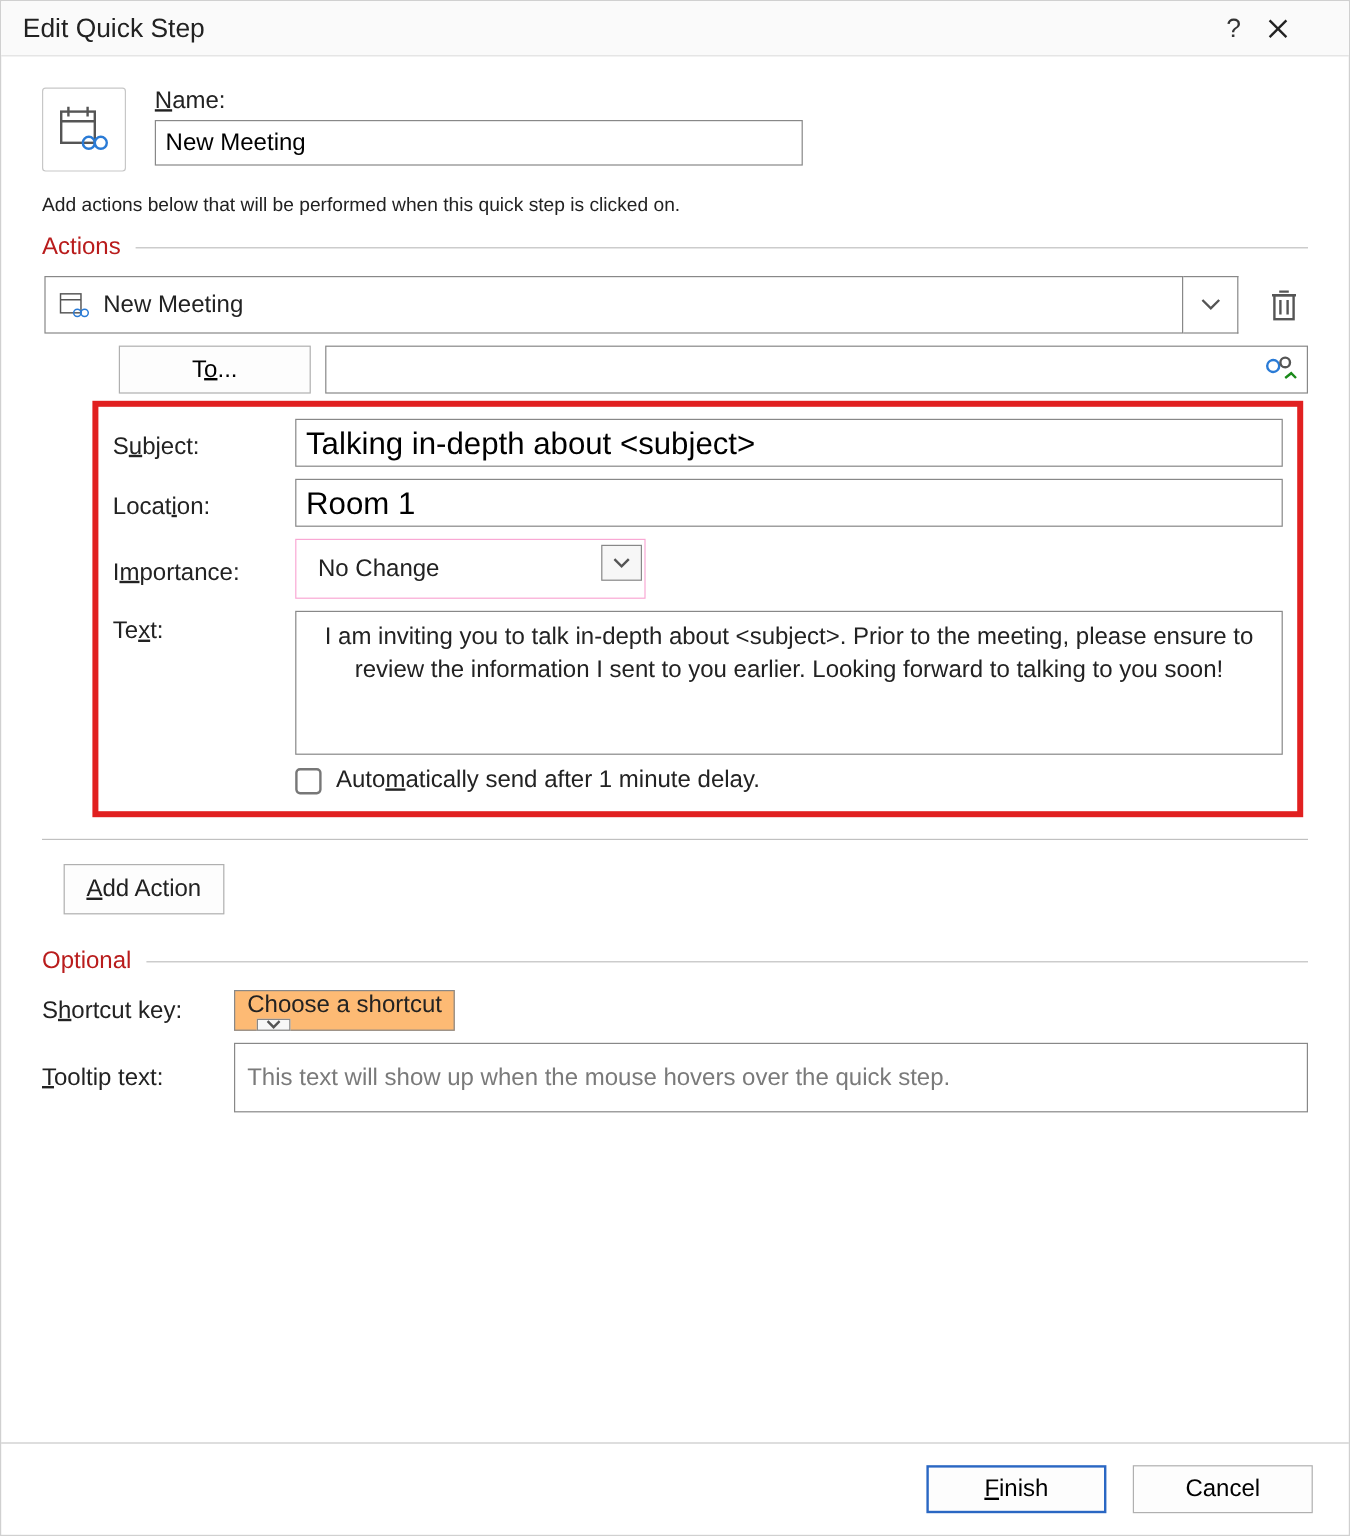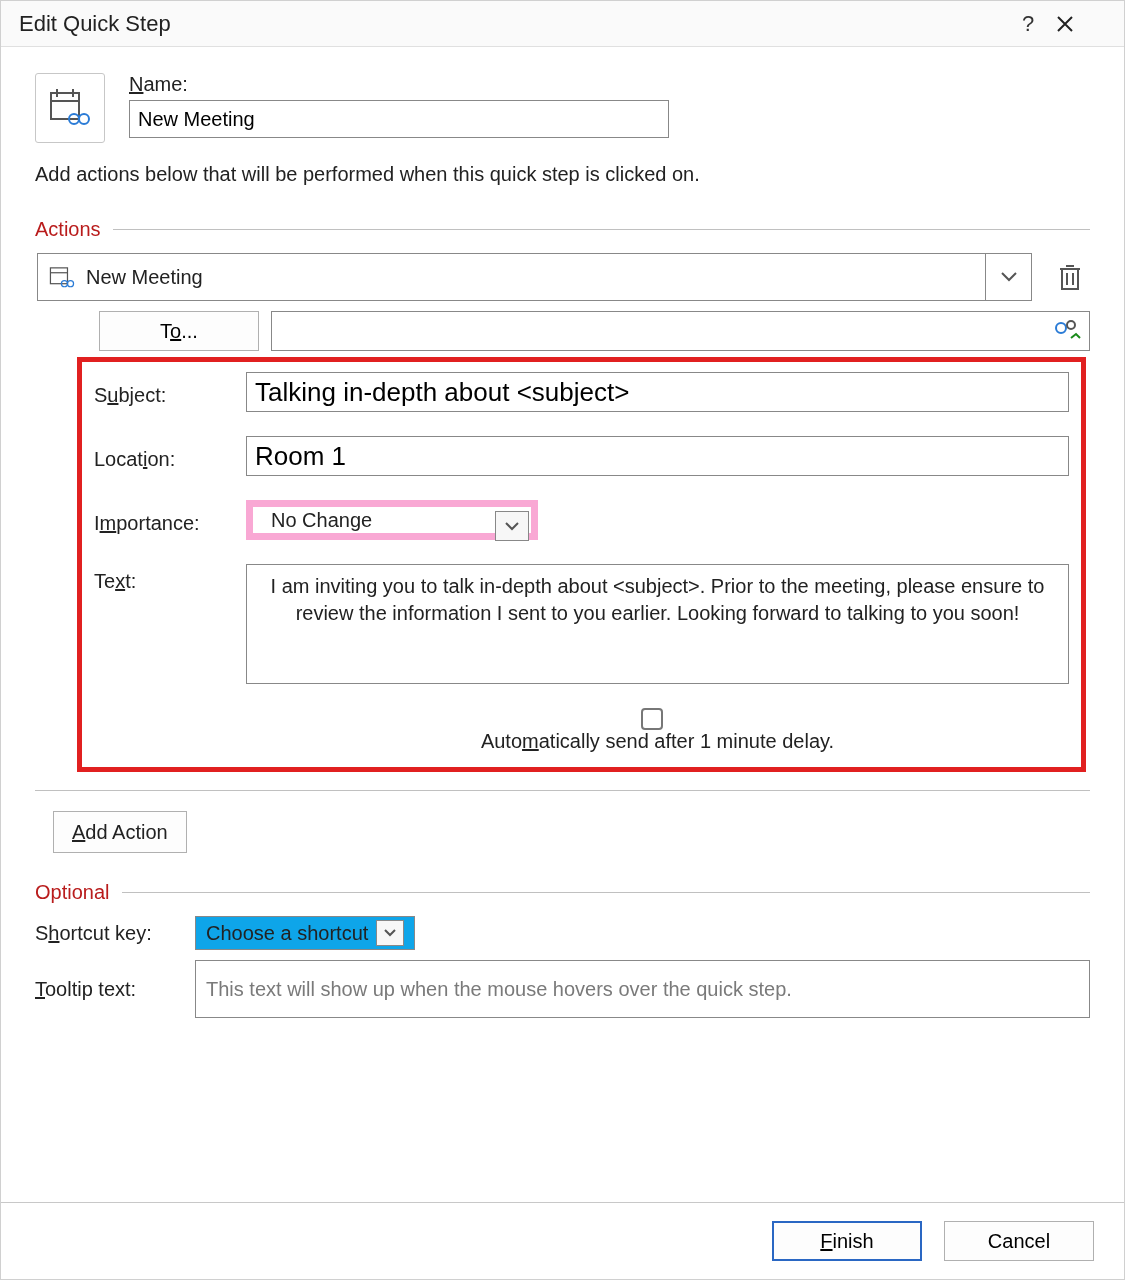--- a/index.html
+++ b/index.html
@@ -7,51 +7,51 @@
   .window { width:1125px; height:1280px; border:1px solid #d0d0d0; background:#fff; position:relative; }
   .titlebar { height:46px; display:flex; align-items:center; padding:0 12px 0 18px; border-bottom:1px solid #e0e0e0; background:#fafafa; }
   .titlebar .title { flex:1; font-size:22px; color:#222; }
   .titlebar .tb-btn { width:56px; text-align:center; font-size:22px; color:#333; cursor:pointer; }
   .content { padding: 26px 34px 10px 34px; }
   .top-row { display:flex; align-items:flex-start; }
   .icon-box { width:70px; height:70px; border:1px solid #c7c7c7; border-radius:3px; display:flex; align-items:center; justify-content:center; margin-right:24px; }
   .name-area { flex:0 0 auto; }
   .name-label { font-size:20px; margin-bottom:4px; }
   .name-input { width:540px; height:38px; border:1px solid #888; padding:2px 8px; font-size:20px; background:#fff; }
-  .desc { margin:20px 0 32px 0; font-size:20px; }
+  .desc { margin:20px 0 14px 0; font-size:16px; }
   .section-hdr { display:flex; align-items:center; color:#b91c1c; font-size:19px; margin-bottom:12px; }
   .section-hdr .lbl { margin-right:12px; }
   .section-hdr .rule { flex:1; border-top:1px solid #c0c0c0; height:0; }
   .action-row { display:flex; align-items:stretch; margin:6px 0 10px 2px; }
   .action-select { flex:1; height:48px; border:1px solid #888; display:flex; align-items:center; padding:0 10px; background:#fff; }
   .action-select .icon-sm { margin-right:10px; }
   .action-select span.txt { flex:1; }
   .action-drop { width:46px; border:1px solid #888; border-left:0; display:flex; align-items:center; justify-content:center; }
   .trash { width:40px; margin-left:18px; display:flex; align-items:center; justify-content:center; }
   .to-row { display:flex; align-items:center; margin:6px 0 6px 64px; }
   .to-btn { width:160px; height:40px; border:1px solid #b0b0b0; background:#fdfdfd; cursor:pointer; font-size:20px; }
   .to-input { flex:1; height:40px; border:1px solid #888; margin-left:12px; display:flex; align-items:center; justify-content:flex-end; padding:0 8px; background:#fff; }
   .hide-opts { display:flex; justify-content:flex-end; align-items:center; margin:6px 14px 8px 0; }
   .hide-opts a { color:#1b5fbf; text-decoration:underline; margin-right:18px; cursor:pointer; }
   .hide-opts .chev { color:#555; font-weight:bold; }
   .highlight { border:5px solid #e12020; padding:10px 12px 14px 12px; margin:0 4px 18px 42px; }
-  .form-row { display:flex; align-items:center; margin-bottom:24px; }
+  .form-row { display:flex; align-items:center; margin-bottom:10px; }
   .row-top { align-items:flex-start; }
   .form-row .flabel { width:152px; font-size:20px; padding-top:6px; }
   .finput { flex:1; height:40px; border:1px solid #888; padding:4px 8px; font-size:26px; background:#fff; }
-  .fselect { width:292px; height:40px; border:7px solid #f9a8d4; display:flex; align-items:center; padding:0 18px; background:#fff; position:relative; }
+  .fselect { width:292px; height:50px; border:1px solid #f9a8d4; display:flex; align-items:center; padding:0 18px; background:#fff; position:relative; }
   .fselect .dd { width:34px; height:30px; border:1px solid #888; display:flex; align-items:center; justify-content:center; position:absolute; right:2px; top:4px; background:#f7f7f7; }
   .ftext { flex:1; min-height:120px; border:1px solid #888; padding:8px 10px; font-size:20px; background:#fff; line-height:1.35;text-align:center; }
-  .chk-row { display:flex; align-items:center; margin-left:152px; margin-top:6px;flex-direction:column; }
+  .chk-row { display:flex; align-items:center; margin-left:152px; margin-top:6px; }
   .chk { width:22px; height:22px; border:2px solid #777; border-radius:4px; margin-right:12px; }
   .divider { border-top:1px solid #c0c0c0; margin:6px 0 18px 0; }
   .add-action-btn { height:42px; padding:0 18px; border:1px solid #b0b0b0; background:#fdfdfd; font-size:20px; cursor:pointer; display:inline-block; margin:2px 0 28px 18px; line-height:40px; }
   .opt-row { display:flex; align-items:center; margin:2px 0 10px 0; }
   .opt-row .olabel { width:160px; font-size:20px; }
-  .shortcut-sel { border:1px solid #888; height:34px; display:flex; align-items:center; padding:0 10px; background:#0ea5e9; }
+  .shortcut-sel { border:1px solid #888; height:34px; display:flex; align-items:flex-start; padding:0 10px; background:#fdba74;flex-direction:column; }
   .shortcut-sel .dd2 { border:1px solid #888; width:28px; height:26px; display:flex; align-items:center; justify-content:center; margin-left:8px; background:#f7f7f7; }
   .tooltip-in { flex:1; height:58px; border:1px solid #888; padding:6px 10px; color:#7a7a7a; font-size:20px; background:#fff; display:flex; align-items:center; }
   .footer { border-top:1px solid #c8c8c8; display:flex; justify-content:flex-end; padding:18px 30px 0 0; position:absolute; bottom:18px; left:0; right:0; }
   .footer .btn { width:150px; height:40px; border:1px solid #b0b0b0; background:#fdfdfd; font-size:20px; cursor:pointer; margin-left:22px; }
   .footer .btn.primary { border:2px solid #2a67c3; }
   .und { text-decoration: underline; }
   svg { display:block; }
 </style>
 </head>
 <body>

